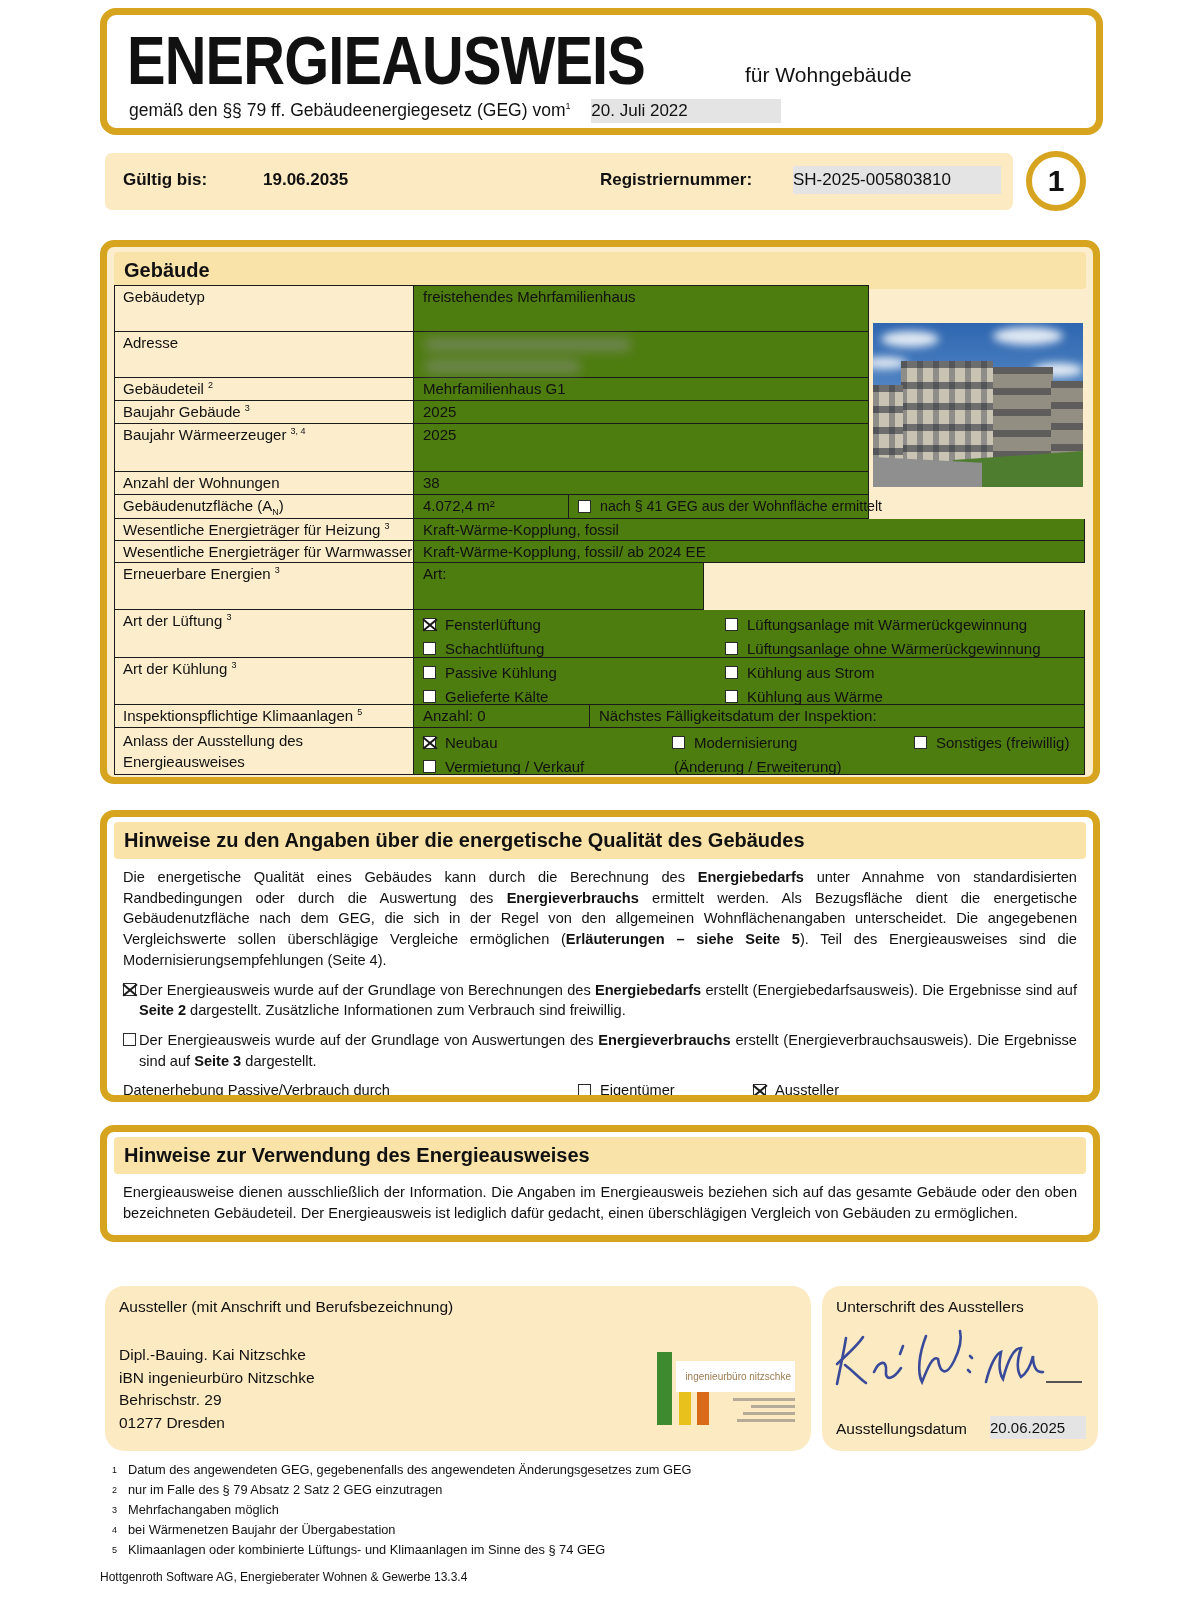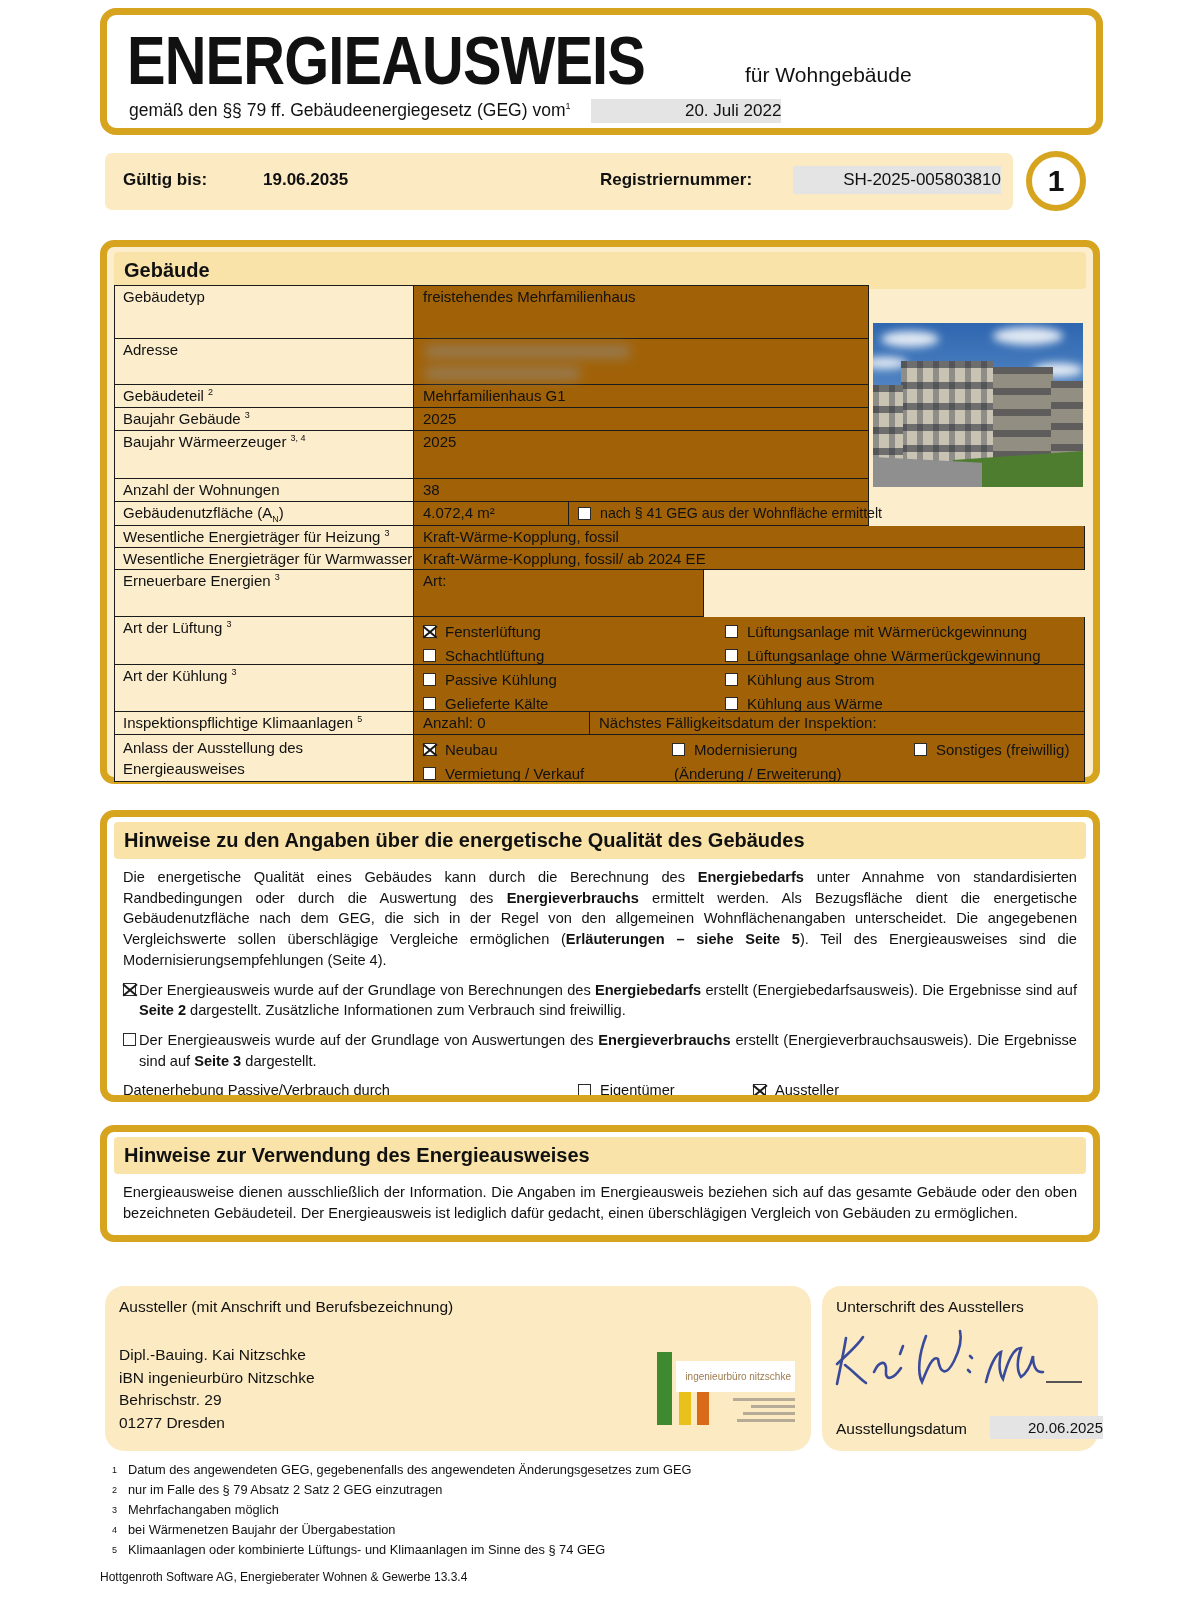--- a/index.html
+++ b/index.html
@@ -18,21 +18,21 @@
 
   
   .hdrbox{position:absolute;left:100px;top:8px;width:1003px;height:127px;
     border:7px solid var(--gold);border-radius:16px;background:#fff}
   .hdr-title{position:absolute;left:20px;top:6px;font-size:68px;font-weight:bold;
     letter-spacing:-1px;transform:scaleX(.85);transform-origin:0 0;white-space:nowrap}
   .hdr-sub{position:absolute;left:638px;top:48px;font-size:21px;font-weight:normal}
   .hdr-law{position:absolute;left:22px;top:84px;font-size:17.5px;white-space:nowrap}
   sup{font-size:9px;vertical-align:super}
   sub{font-size:9px;vertical-align:sub}
-  .graybox{display:inline-block;background:var(--graybox);text-align:right}
+  .graybox{display:inline-block;background:var(--graybox);text-align:left}
   .law-date{width:190px;margin-left:16px;padding:2px 0;font-size:17px}
 
   
   .validband{position:absolute;left:105px;top:153px;width:908px;height:57px;
     background:var(--cream);border-radius:7px}
   .vb-lab1{position:absolute;left:18px;top:17px;font-size:17px;font-weight:bold}
   .vb-val1{position:absolute;left:158px;top:17px;font-size:17px;font-weight:bold}
   .vb-lab2{position:absolute;left:495px;top:17px;font-size:17px;font-weight:bold}
   .vb-reg{position:absolute;left:688px;top:13px;width:208px;padding:4px 0;font-size:17px}
   .pagecircle{position:absolute;left:1026px;top:151px;width:60px;height:60px;
@@ -44,21 +44,21 @@
   .pband{margin:5px 7px 0 7px;background:var(--band);border-radius:4px;
     padding:7px 10px;font-size:20px;font-weight:bold}
 
   
   .bpanel{left:100px;top:240px;width:1000px;height:544px;background:var(--cell)}
   .btable{position:absolute;left:7px;top:38px;width:971px;font-size:15px}
   .brow{display:flex;align-items:stretch}
   .lab{width:300px;flex:none;background:var(--cell);
     border-left:1.5px solid var(--line);border-right:1.5px solid var(--line);
     border-bottom:1.5px solid var(--line);padding:2px 8px}
-  .val{background:#a16207;border-bottom:1.5px solid var(--line);padding:2px 9px}
+  .val{background:#4d7c0f;border-bottom:1.5px solid var(--line);padding:2px 9px}
   .vr{border-right:1.5px solid var(--line)}
   .bt{border-top:1.5px solid var(--line)}
   .w455{width:455px;flex:none}
   .grow{flex:1}
   .fill{flex:1}
   .cols{display:flex;padding:0}
   .subcell{padding:2px 9px}
   .opt{display:flex;align-items:center;gap:9px;height:24px;white-space:nowrap}
   .cb{width:13px;height:13px;border:1.5px solid #2a2a2a;background:#fff;
     display:inline-block;position:relative;flex:none}
@@ -103,21 +103,21 @@
   .logo .bar{position:absolute;bottom:auto}
   .lg-green{left:0;top:0;width:15px;height:73px;background:#3E8A2F}
   .lg-yellow{left:22px;top:30px;width:12px;height:43px;background:#E8C11C}
   .lg-orange{left:40px;top:34px;width:12px;height:39px;background:#D96A1A}
   .lg-box{position:absolute;left:19px;top:9px;width:119px;height:31px;background:#fff;
     display:flex;align-items:center;justify-content:flex-end;padding-right:4px;
     font-size:10px;color:#9c7b4f;white-space:nowrap}
   .lg-line{position:absolute;height:2.5px;background:#b5ab97;right:2px}
   .sig{position:absolute;left:8px;top:26px}
   .fdate-label{position:absolute;left:14px;top:134px;font-size:15.5px}
-  .fdate-box{position:absolute;left:168px;top:130px;width:113px;padding:3px 0;font-size:15px}
+  .fdate-box{position:absolute;left:168px;top:130px;width:96px;padding:3px 0;font-size:15px}
 
   
   .fnotes{position:absolute;left:112px;top:1460px;font-size:12.8px;line-height:19px}
   .fnote{display:flex}
   .fnote .n{width:16px;flex:none;font-size:9px;vertical-align:super;padding-top:1px}
   .credit{position:absolute;left:100px;top:1570px;font-size:12px}
 </style>
 </head>
 <body>
 
@@ -138,21 +138,21 @@
     <span class="vb-lab2">Registriernummer:</span>
     <span class="graybox vb-reg">SH-2025-005803810</span>
   </div>
   <div class="pagecircle">1</div>
 
   <div class="panel bpanel">
     <div class="pband">Gebäude</div>
 
     <div class="btable">
 
-      <div class="brow" style="height:54px">
+      <div class="brow" style="height:47px">
         <div class="lab bt">Gebäudetyp</div>
         <div class="val vr bt w455">freistehendes Mehrfamilienhaus</div>
         <div class="fill"></div>
       </div>
 
       <div class="brow" style="height:46px">
         <div class="lab">Adresse</div>
         <div class="val vr w455">
           <div class="blur-redact" style="width:205px;height:13px;margin:4px 0 0 2px"></div>
           <div class="blur-redact" style="width:155px;height:13px;margin:9px 0 0 2px"></div>

